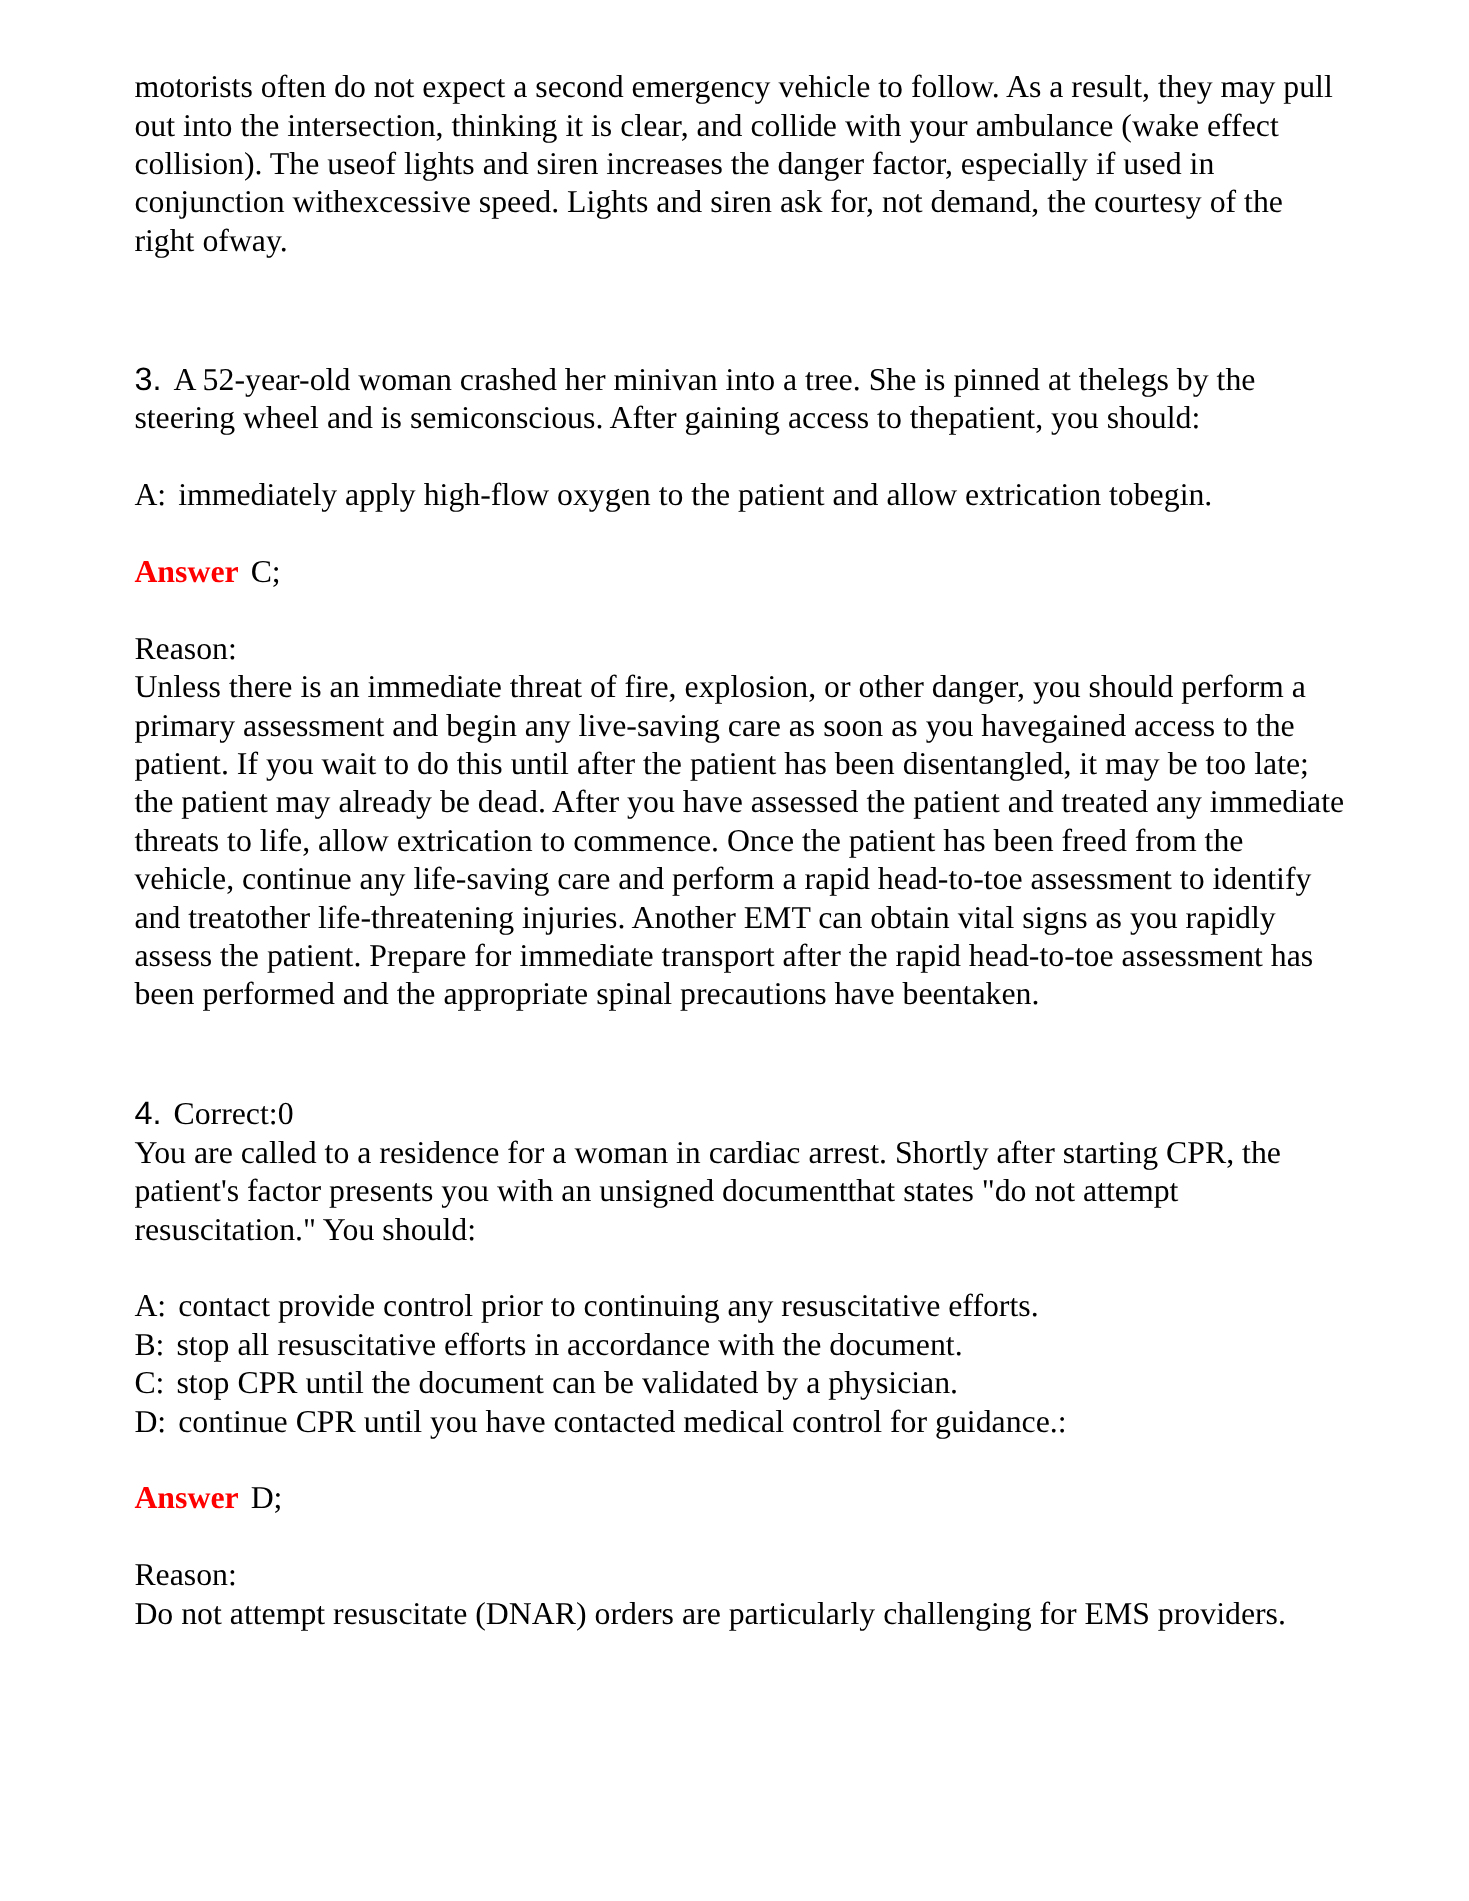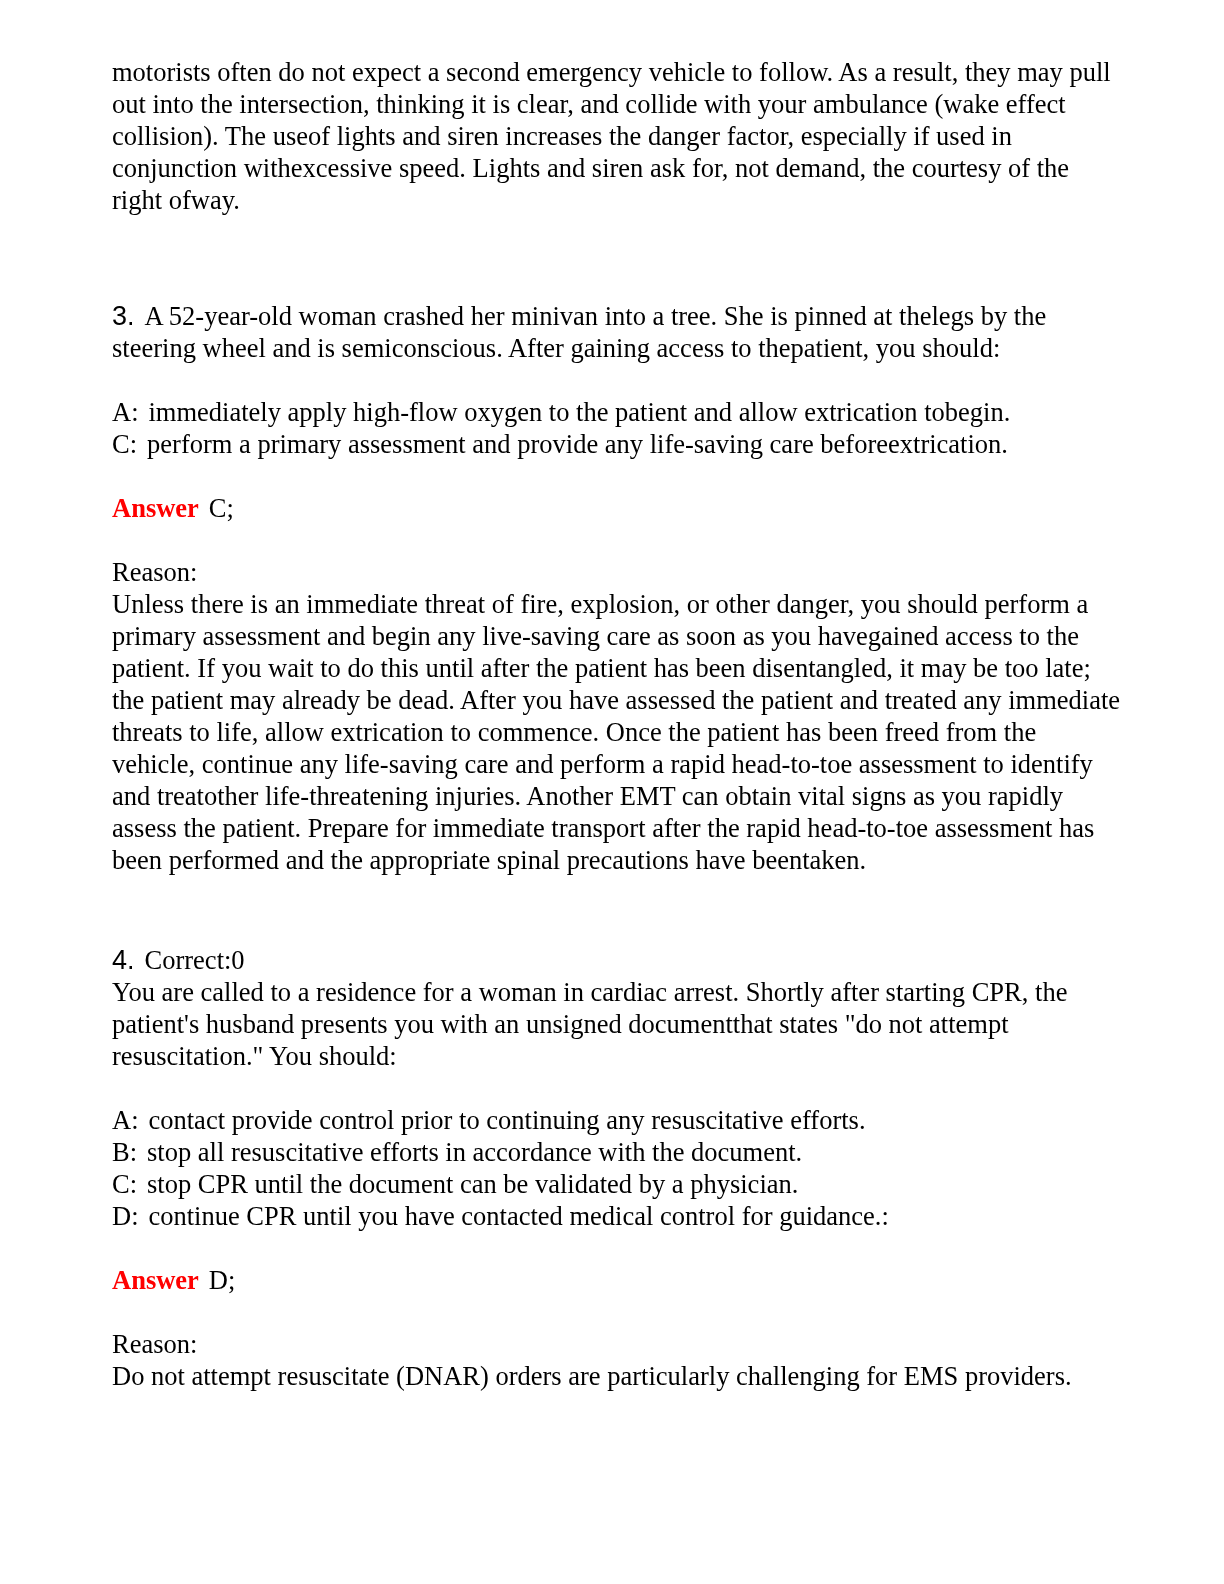--- a/index.html
+++ b/index.html
@@ -66,39 +66,38 @@
   <div class="gap-lg"></div>
   <div style="height:20px"></div>
 
   <section>
     <p class="para"><span class="qnum">3.</span><span>A 52-year-old woman crashed her minivan into a tree. She is pinned at thelegs by the steering wheel and is semiconscious. After gaining access to thepatient, you should:</span></p>
 
     <div class="gap-md"></div>
 
     <div>
       <p class="opt"><span class="opt-letter">A:</span><span>immediately apply high-flow oxygen to the patient and allow extrication tobegin.</span></p>
-      <p class="opt"><span class="opt-letter">C:</span><span>perform a primary assessment and provide any life-saving care beforeextrication.</span></p>
     </div>
 
     <div class="gap-md"></div>
 
     <p class="answer-line"><span class="answer-label">Answer</span><span>C;</span></p>
 
     <div class="gap-md"></div>
 
     <p class="para">Reason:</p>
     <p class="para">Unless there is an immediate threat of fire, explosion, or other danger, you should perform a primary assessment and begin any live-saving care as soon as you havegained access to the patient. If you wait to do this until after the patient has been disentangled, it may be too late; the patient may already be dead. After you have assessed the patient and treated any immediate threats to life, allow extrication to commence. Once the patient has been freed from the vehicle, continue any life-saving care and perform a rapid head-to-toe assessment to identify and treatother life-threatening injuries. Another EMT can obtain vital signs as you rapidly assess the patient. Prepare for immediate transport after the rapid head-to-toe assessment has been performed and the appropriate spinal precautions have beentaken.</p>
   </section>
 
   <div class="gap-lg"></div>
   <div style="height:4px"></div>
 
   <section>
     <p class="para"><span class="qnum">4.</span><span>Correct:0</span></p>
-    <p class="para">You are called to a residence for a woman in cardiac arrest. Shortly after starting CPR, the patient's husband presents you with an unsigned documentthat states "do not attempt resuscitation." You should:</p>
+    <p class="para">You are called to a residence for a woman in cardiac arrest. Shortly after starting CPR, the patient's factor presents you with an unsigned documentthat states "do not attempt resuscitation." You should:</p>
 
     <div class="gap-md"></div>
 
     <div>
       <p class="opt"><span class="opt-letter">A:</span><span>contact provide control prior to continuing any resuscitative efforts.</span></p>
       <p class="opt"><span class="opt-letter">B:</span><span>stop all resuscitative efforts in accordance with the document.</span></p>
       <p class="opt"><span class="opt-letter">C:</span><span>stop CPR until the document can be validated by a physician.</span></p>
       <p class="opt"><span class="opt-letter">D:</span><span>continue CPR until you have contacted medical control for guidance.:</span></p>
     </div>
 

